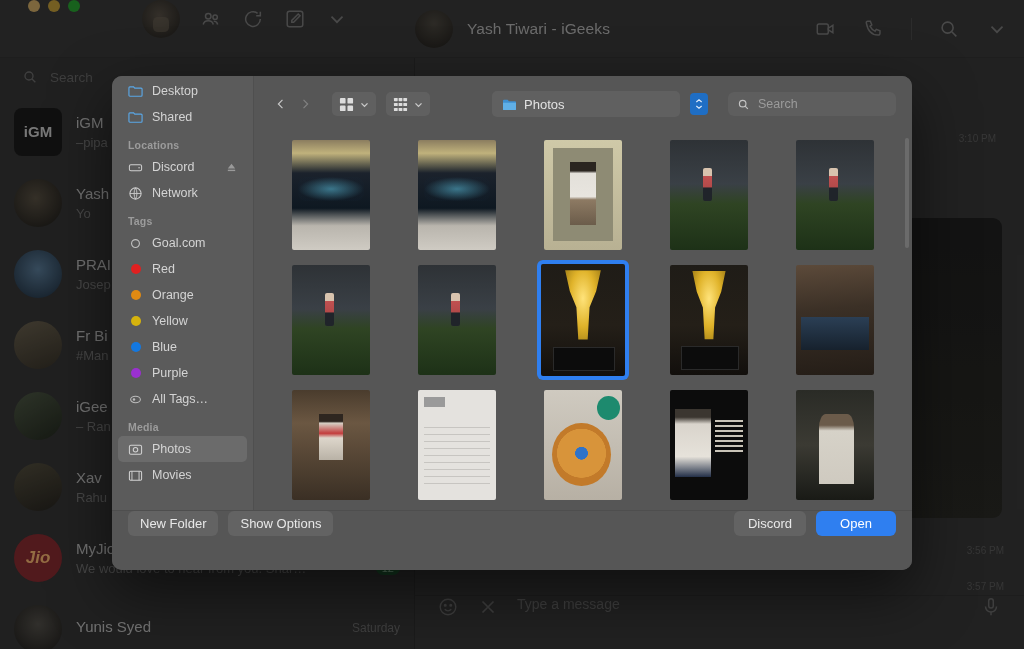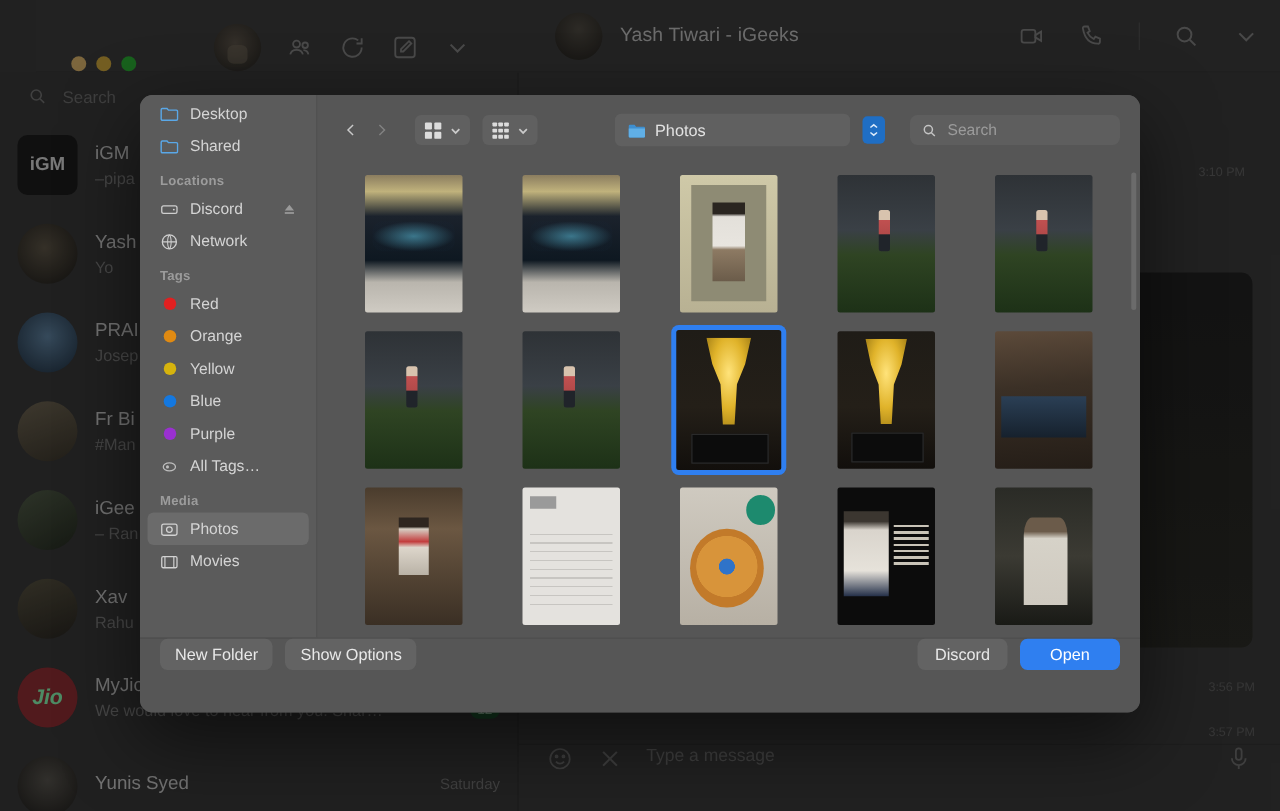--- a/index.html
+++ b/index.html
@@ -11,24 +11,23 @@
   }
 
   
   .app-window {
     position: absolute; inset: 0;
     background: #3a3a3a;
     display: flex; flex-direction: column;
   }
   .titlebar {
     height: 58px; background: #3c3c3c;
-    display: flex; align-items: flex-end;
+    display: flex; align-items: flex-start;
     border-bottom: 1px solid #343434;
     position: relative;
-    margin-left: 29px;
   }
   .traffic { display: flex; gap: 8px; padding-left: 28px; align-items: center; }
   .tl { width: 12px; height: 12px; border-radius: 50%; }
   .tl.red { background: #d6b06a; }
   .tl.yellow { background: #c9a33c; }
   .tl.green { background: #2aa832; }
 
   .tb-left-icons { display:flex; align-items:center; gap: 20px; margin-left: 62px; }
   .avatar-sm {
     width: 38px; height: 38px; border-radius: 50%;
@@ -68,21 +67,21 @@
 
   .chat-rows { flex:1; overflow:hidden; }
   .chat-row { height: 71px; display:flex; align-items:center; gap: 14px; padding: 0 14px 0 14px; }
   .c-av { width: 48px; height: 48px; border-radius: 50%; flex: 0 0 48px; }
   .c-av.igm { background:#1d1d1d; display:flex; align-items:center; justify-content:center; color:#cfcfcf; font-weight:bold; font-size:15px; border-radius:8px;}
   .c-av.p1 { background: radial-gradient(circle at 45% 40%, #5b5345, #2d2a25 75%); }
   .c-av.p2 { background: radial-gradient(circle at 50% 40%, #5d7f9c, #2d4154 78%); }
   .c-av.p3 { background: linear-gradient(160deg,#6b6250,#3b362c); }
   .c-av.p4 { background: linear-gradient(150deg,#4f5a46,#262c22); }
   .c-av.p5 { background: linear-gradient(160deg,#55503f,#2a2722); }
-  .c-av.jio { background:#8c2d33; display:flex; align-items:center; justify-content:center; color:#86efac; font-weight:bold; font-style:italic; font-size:17px; }
+  .c-av.jio { background:#8c2d33; display:flex; align-items:center; justify-content:center; color:#fdba74; font-weight:bold; font-style:italic; font-size:17px; }
   .c-av.p6 { background: radial-gradient(circle at 50% 40%, #55524c, #2b2926 78%); }
   .c-main { flex:1; min-width:0; }
   .c-top { display:flex; align-items:baseline; justify-content:space-between; }
   .c-name { color:#c3c3c3; font-size:15px; white-space:nowrap; overflow:hidden; text-overflow:ellipsis; }
   .c-time { color:#6e6e6e; font-size:12px; flex:0 0 auto; margin-left:8px; }
   .c-sub { color:#797979; font-size:13px; margin-top:4px; display:flex; align-items:center; gap:6px; white-space:nowrap; overflow:hidden; }
   .badge { background:#1f5c33; color:#9fd0ad; font-size:11px; border-radius:9px; padding:1px 6px; margin-left:auto; flex:0 0 auto;}
 
   
   .conv { flex:1; display:flex; flex-direction:column; background:#3a3a3a; position:relative; }
@@ -498,20 +497,28 @@
             <svg viewBox="0 0 16 16">
               <circle cx="8" cy="8" r="6" fill="none" stroke="#cfcfcf" stroke-width="1.1"></circle>
               <path d="M2 8h12M8 2c2 2.2 2 9.8 0 12M8 2C6 4.2 6 11.8 8 14" fill="none" stroke="#cfcfcf" stroke-width=".9"></path>
             </svg>
           </span>
           <span>Network</span>
         </div>
         <div class="sb-head">Tags</div>
         <div class="sb-item">
           <span class="sb-ic">
+            <svg viewBox="0 0 16 16">
+              <circle cx="8" cy="8" r="4.2" fill="none" stroke="#bdbdbd" stroke-width="1.2"></circle>
+            </svg>
+          </span>
+          <span>Goal.com</span>
+        </div>
+        <div class="sb-item">
+          <span class="sb-ic">
             <span class="dot" style="background: rgb(224, 32, 32);"></span>
           </span>
           <span>Red</span>
         </div>
         <div class="sb-item">
           <span class="sb-ic">
             <span class="dot" style="background: rgb(224, 138, 18);"></span>
           </span>
           <span>Orange</span>
         </div>

